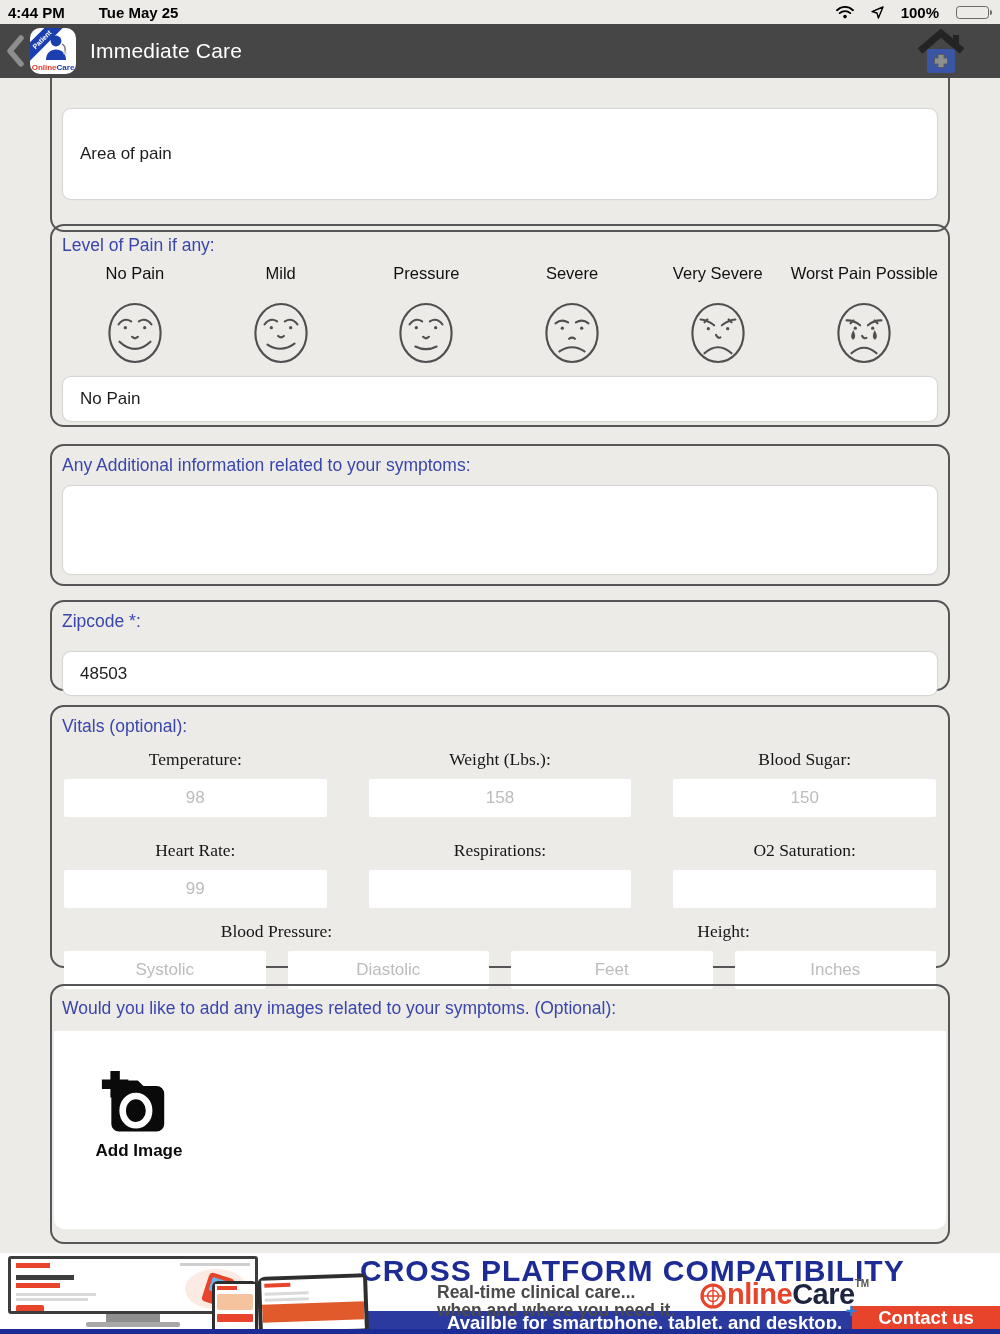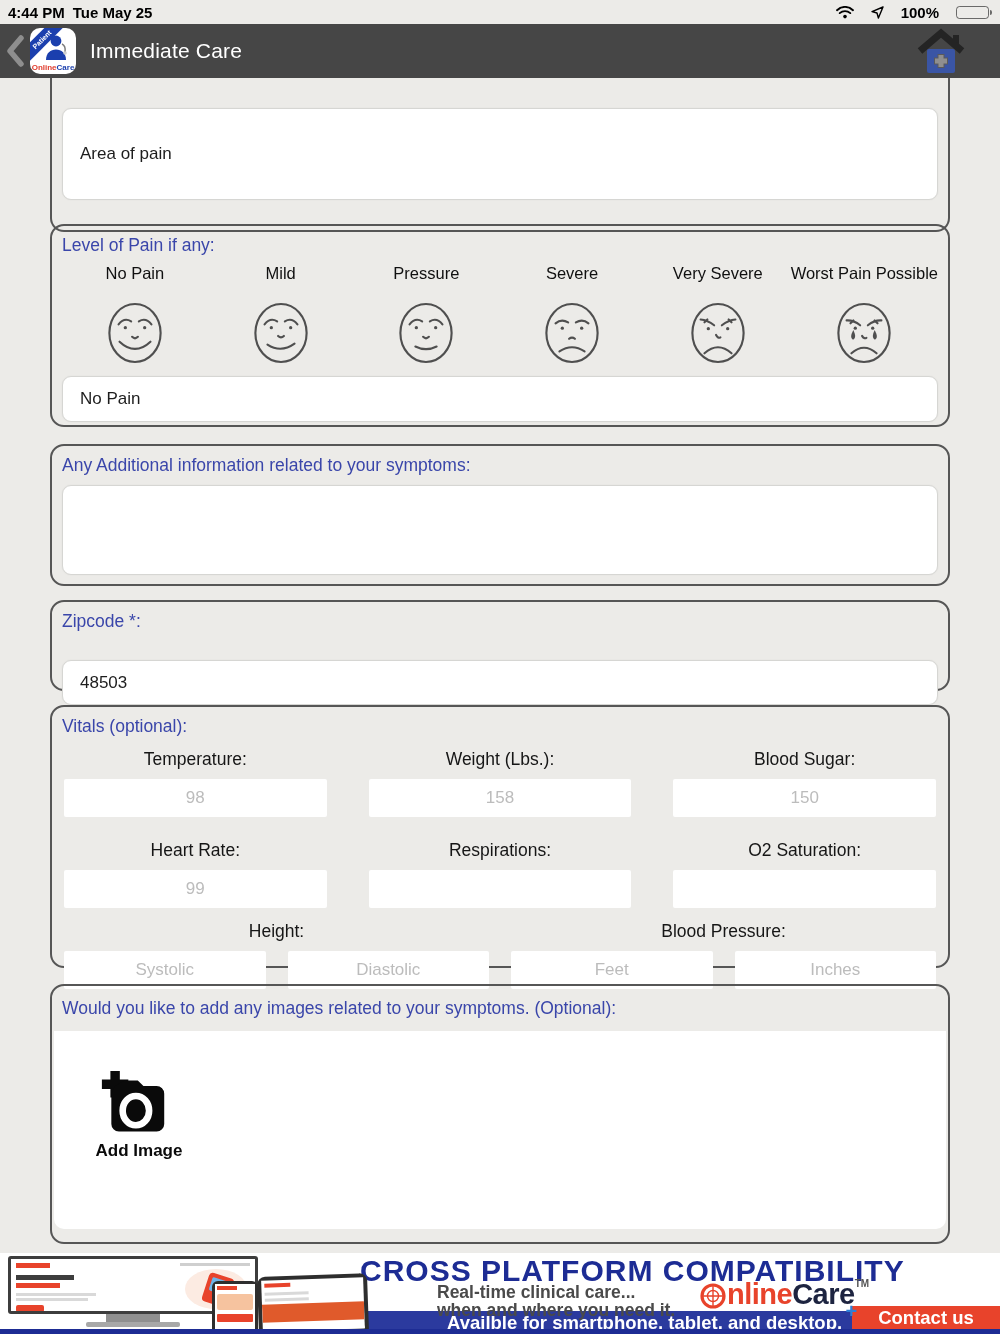--- a/index.html
+++ b/index.html
@@ -10,21 +10,21 @@
     background:#ecebe8;
     overflow:hidden;
   }
 
   
   #status-bar {
     position:absolute; top:0; left:0; width:1000px; height:24px;
     display:flex; align-items:center; justify-content:space-between;
     padding:0 8px; font-size:15px; font-weight:bold; color:#000;
   }
-  .sb-left { display:flex; gap:8px; }
+  .sb-left { display:flex; gap:34px; }
   .sb-right { display:flex; align-items:center; gap:17px; }
   .battery-shell { width:33px; height:13px; border:1px solid rgba(0,0,0,.55); border-radius:3.5px; padding:1px; position:relative; }
   .battery-fill { width:100%; height:100%; background:#000; border-radius:2px; }
   .battery-tip { width:2px; height:5px; background:rgba(0,0,0,.55); border-radius:0 2px 2px 0; margin-left:1px; }
 
   
   #nav-bar {
     position:absolute; top:24px; left:0; width:1000px; height:54px;
     background:#464646; display:flex; align-items:center;
   }
@@ -61,34 +61,34 @@
   .section-heading { color:#3a46aa; font-size:17.5px; padding:9px 0 0 0; }
 
   .text-field {
     background:#fff; border:1px solid #d6d6d3; border-radius:9px;
     color:#1d1d1d; font-size:17px; display:flex; align-items:center;
     padding-left:17px; box-shadow:0 0 2px rgba(0,0,0,.06);
   }
   #area-of-pain-input { margin-top:30px; height:92px; }
   #pain-selected-input { height:46px; margin-top:11px; }
   #additional-textarea { margin-top:9px; height:90px; align-items:flex-start; padding-top:8px; }
-  #zipcode-input { margin-top:28px; height:45px; }
+  #zipcode-input { margin-top:19px; height:45px; }
 
   
   .pain-row { display:flex; margin-top:8px; }
   .pain-option { flex:1 1 0; display:flex; flex-direction:column; align-items:center; }
   .pain-label { font-size:16.5px; color:#101010; white-space:nowrap; }
   .pain-face { margin-top:18px; }
 
   
   .vitals-grid3 {
     display:grid; grid-template-columns:1fr 1fr 1fr; column-gap:42px;
     padding:0 2px; margin-top:12px;
   }
-  .vital-label { text-align:center; color:#161616; font-size:17.5px; margin-bottom:9px; }
+  .vital-label { text-align:center; color:#161616; font-size:17.5px; margin-bottom:9px;font-family:Liberation Serif, serif; }
   .vital-input {
     background:#fff; height:38px; border-radius:2px;
     display:flex; align-items:center; justify-content:center;
     color:#bcbcbc; font-size:17px;
   }
   .vitals-grid4 {
     display:grid; grid-template-columns:1fr 1fr 1fr 1fr; column-gap:22px;
     padding:0 2px; margin-top:13px;
   }
   .span2 { grid-column:span 2; }
@@ -385,24 +385,24 @@
     <div>
       <div class="vital-label">O2 Saturation:</div>
       <div class="vital-input">
           <span></span>
         </div>
     </div>
   </div>
 
   <div class="vitals-grid4">
     <div class="span2">
+        <div class="vital-label">Blood Pressure:</div>
+      </div>
+    <div class="span2">
         <div class="vital-label">Height:</div>
-      </div>
-    <div class="span2">
-        <div class="vital-label">Blood Pressure:</div>
       </div>
     <div class="vital-input">
         <span>Systolic</span>
       </div>
     <div class="vital-input">
         <span>Diastolic</span>
       </div>
     <div class="vital-input">
         <span>Feet</span>
       </div>

